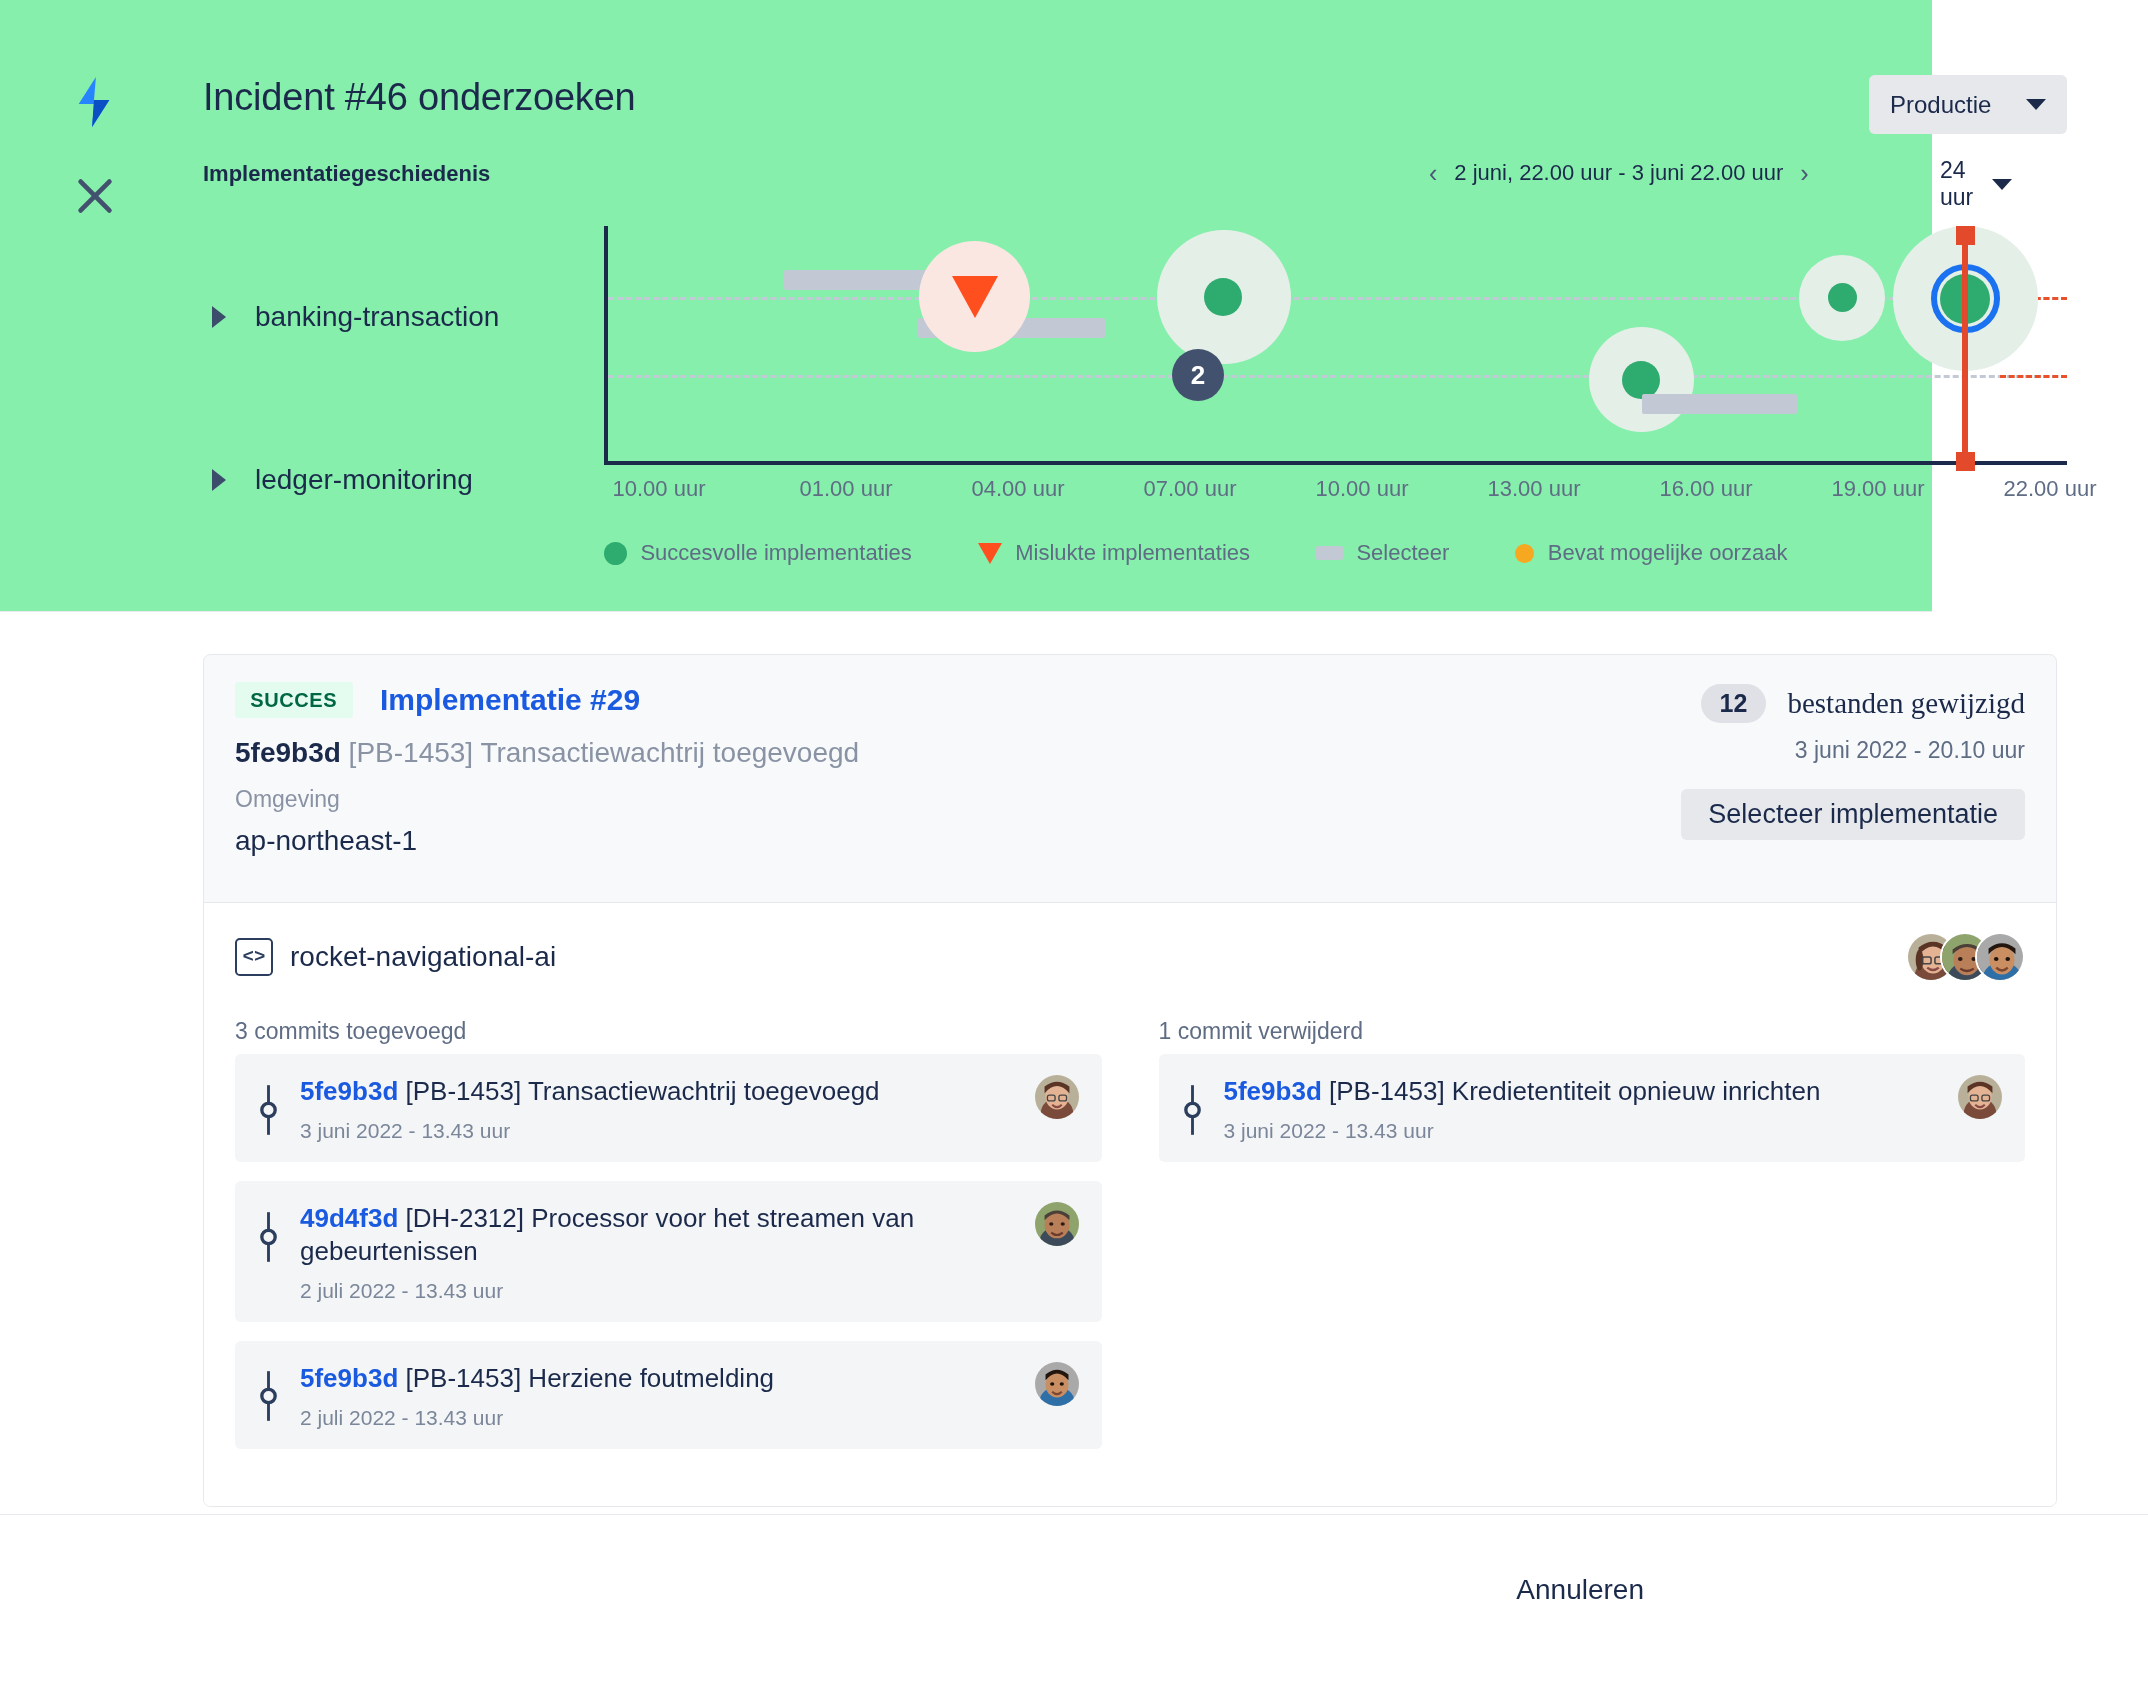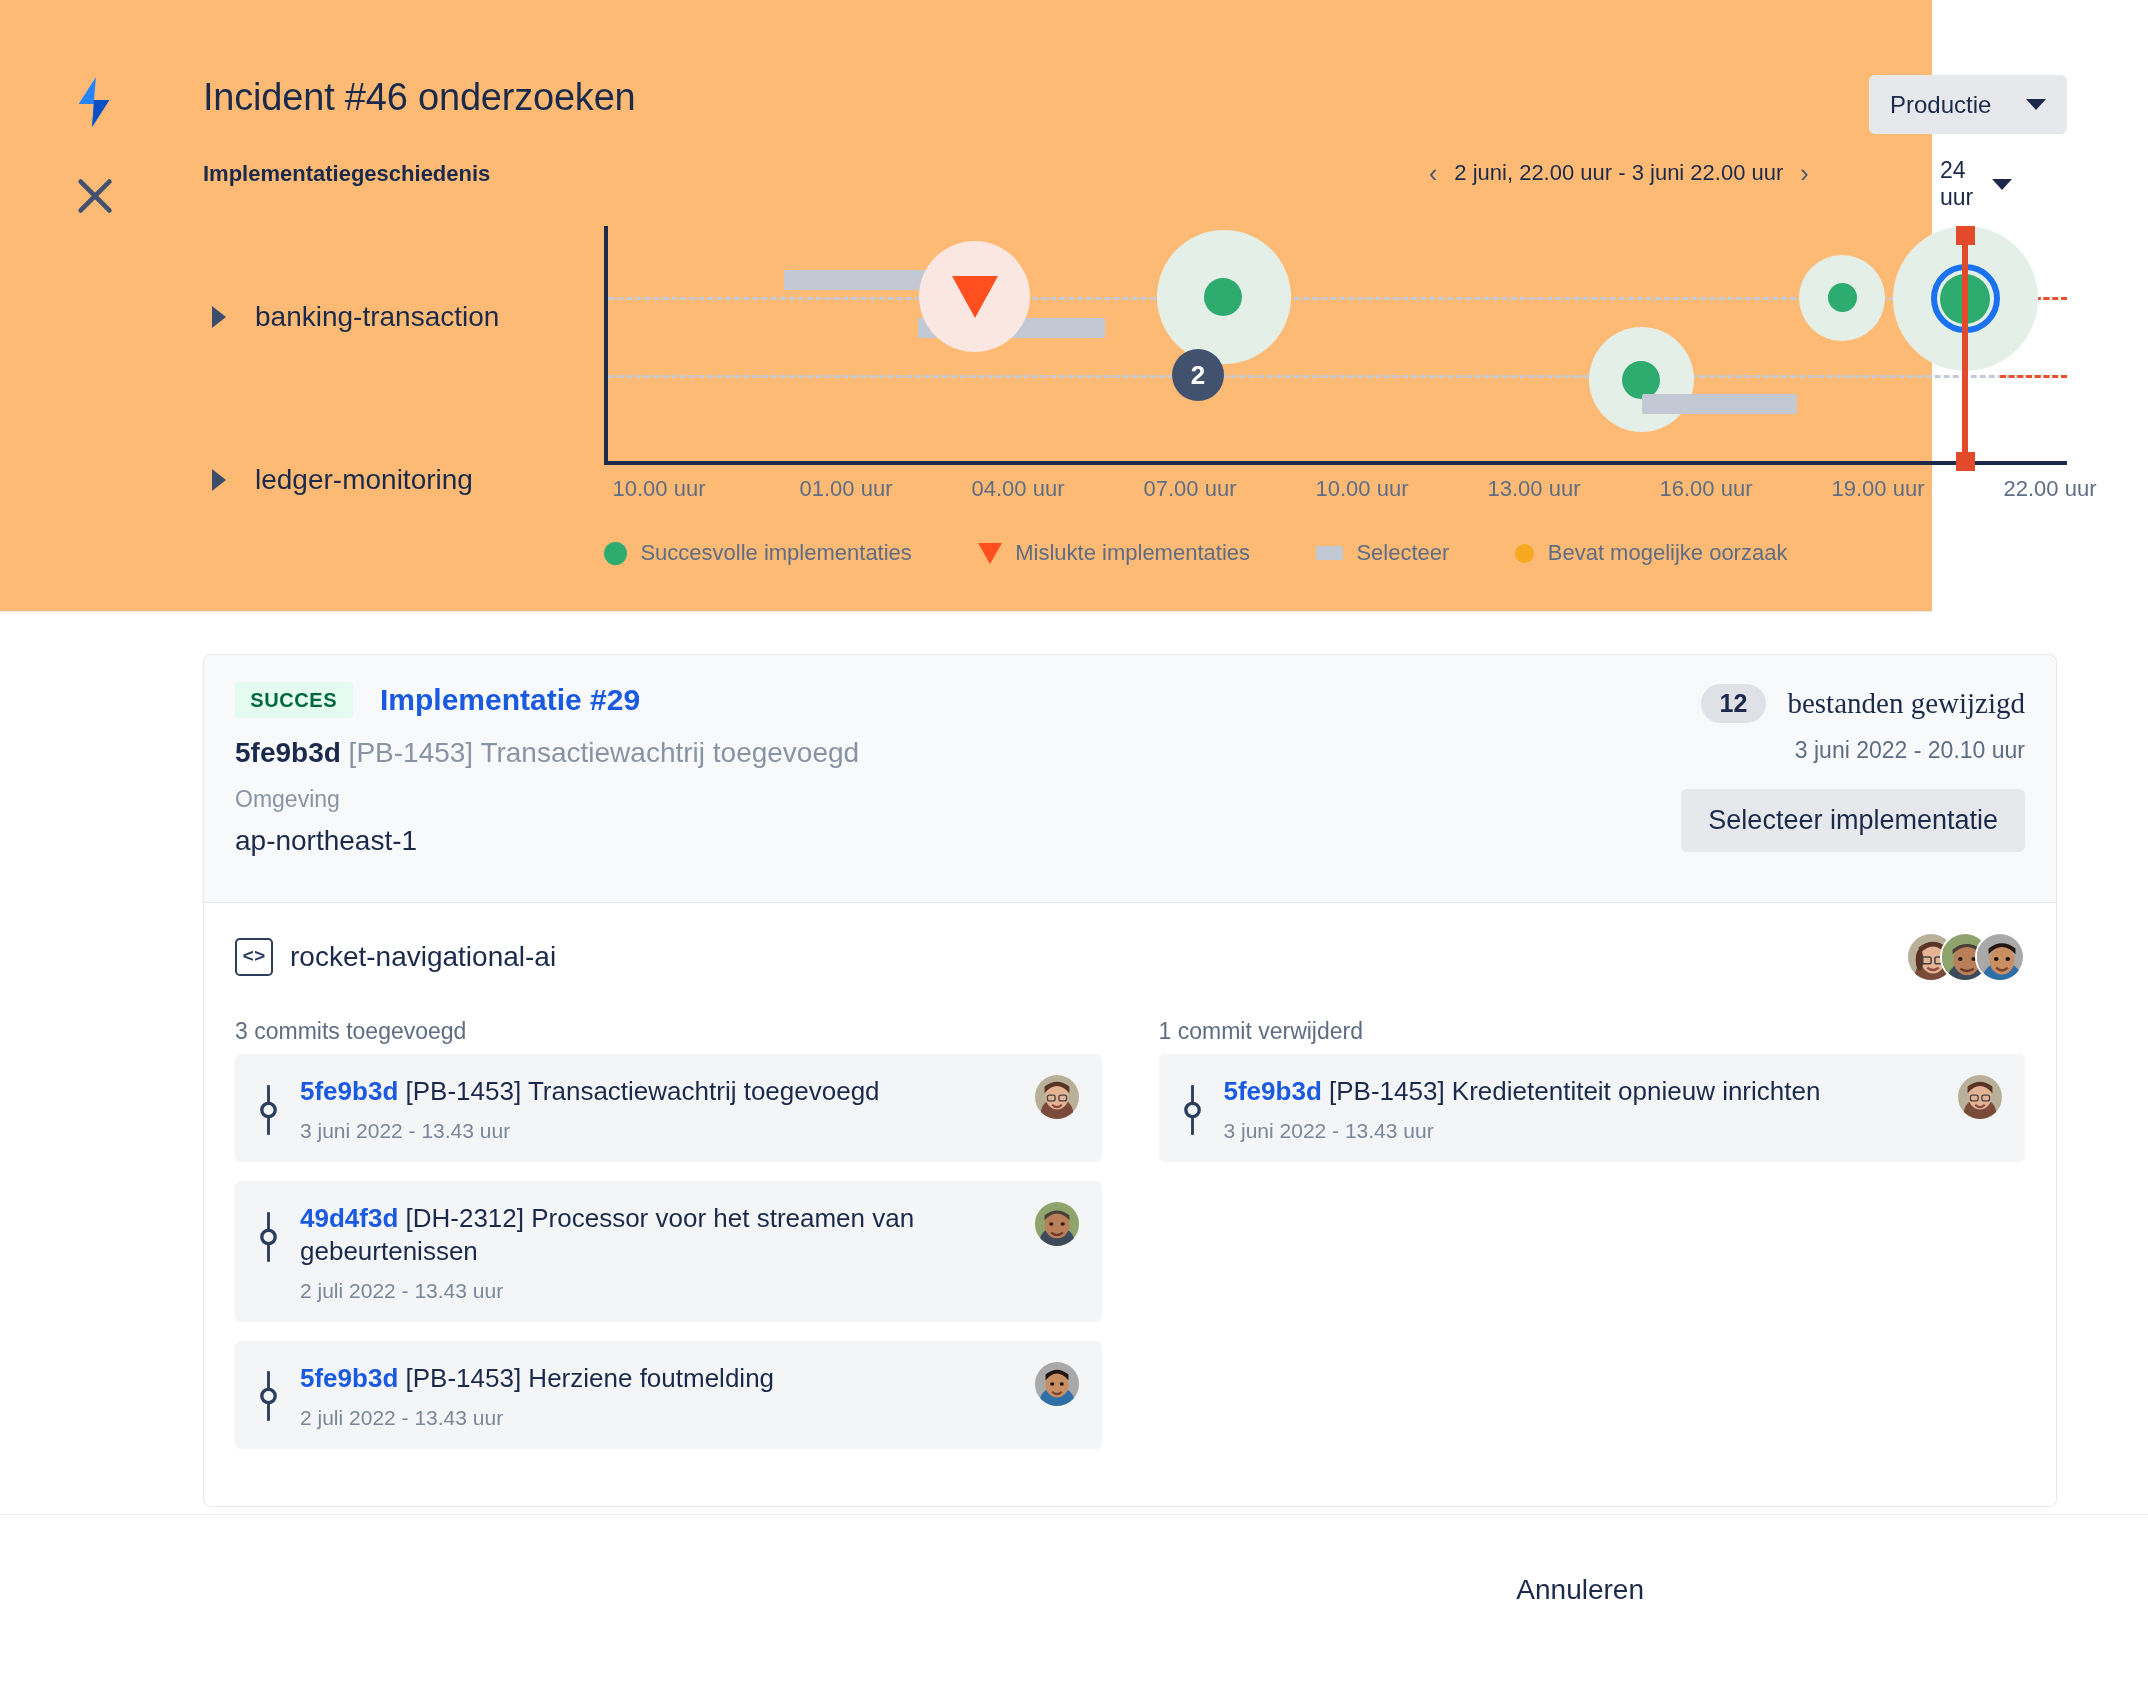--- a/index.html
+++ b/index.html
@@ -8,21 +8,21 @@
     font-family: "Liberation Sans", sans-serif;
     background: #ffffff;
     color: #172b4d;
     overflow: hidden;
   }
   .page { position: relative; width: 2149px; height: 1701px; }
 
   
   .top-panel {
     position: absolute; left: 0; top: 0; width: 1932px; height: 612px;
-    background: #fdba74;
+    background: #86efac;
     border-bottom: 1.9px solid #e8eaee;
   }
   .logo-bolt { position: absolute; left: 71px; top: 75px; width: 46px; height: 54px; }
   .close-btn {
     position: absolute; left: 73px; top: 174px; width: 44px; height: 44px;
     cursor: pointer;
   }
   .page-title {
     position: absolute; left: 203px; top: 76px;
     font-size: 38px; font-weight: 400; color: #1b2a4b; letter-spacing: -0.2px;
@@ -129,21 +129,21 @@
   .omgeving-val { margin-top: 11.5px; font-size: 28px; color: #1b2a4b; }
 
   .files-row { position: absolute; right: 31px; top: 29px; display: flex; align-items: center; gap: 21px; }
   .files-count {
     background: #dfe1e6; color: #1b2a4b; font-size: 25px; font-weight: 700;
     padding: 4.8px 19px; border-radius: 21px;
   }
   .files-lbl { font-size: 29px; color: #1b2a4b; white-space: nowrap; font-family: Liberation Serif, serif; }
   .dc-date { position: absolute; right: 31px; top: 82px; font-size: 23px; color: #5e6c84; }
   .select-dep-btn {
-    position: absolute; right: 31px; top: 134px; height: 63px;
+    position: absolute; right: 31px; top: 134px; height: 51px;
     background: #e6e8ec; border: none; border-radius: 5.7px; padding: 0 27px;
     font-family: inherit; font-size: 27px; color: #1b2a4b; cursor: pointer;
   }
 
   .dc-body { background: #ffffff; border-top: 1.9px solid #e6e8ec; padding: 29px 31px 38px 31px; }
   .repo-row { display: flex; align-items: center; justify-content: space-between; }
   .repo-left { display: flex; align-items: center; gap: 17px; }
   .repo-name { font-size: 28px; color: #1b2a4b; }
   .code-icon { width: 38px; height: 38px; border: 2.9px solid #2c3e5d; border-radius: 4.8px;
                display:flex; align-items:center; justify-content:center;

